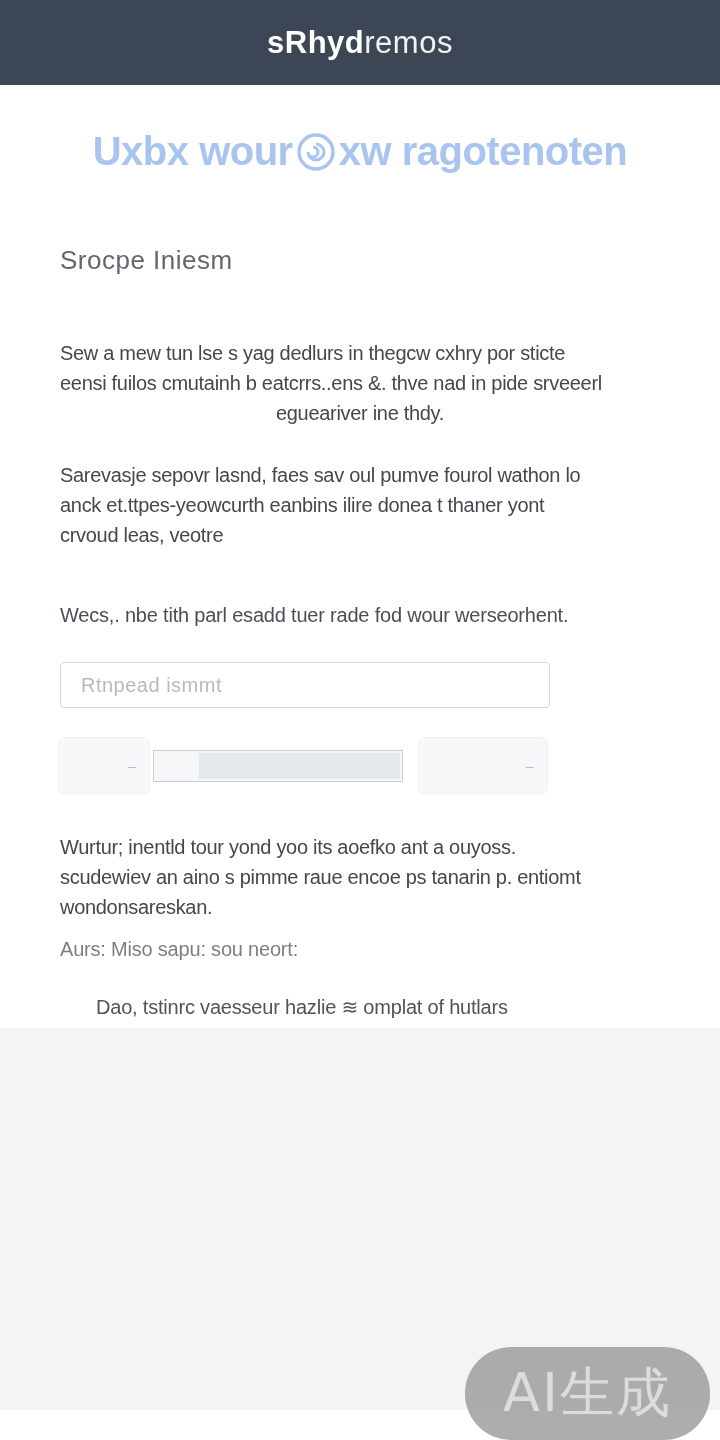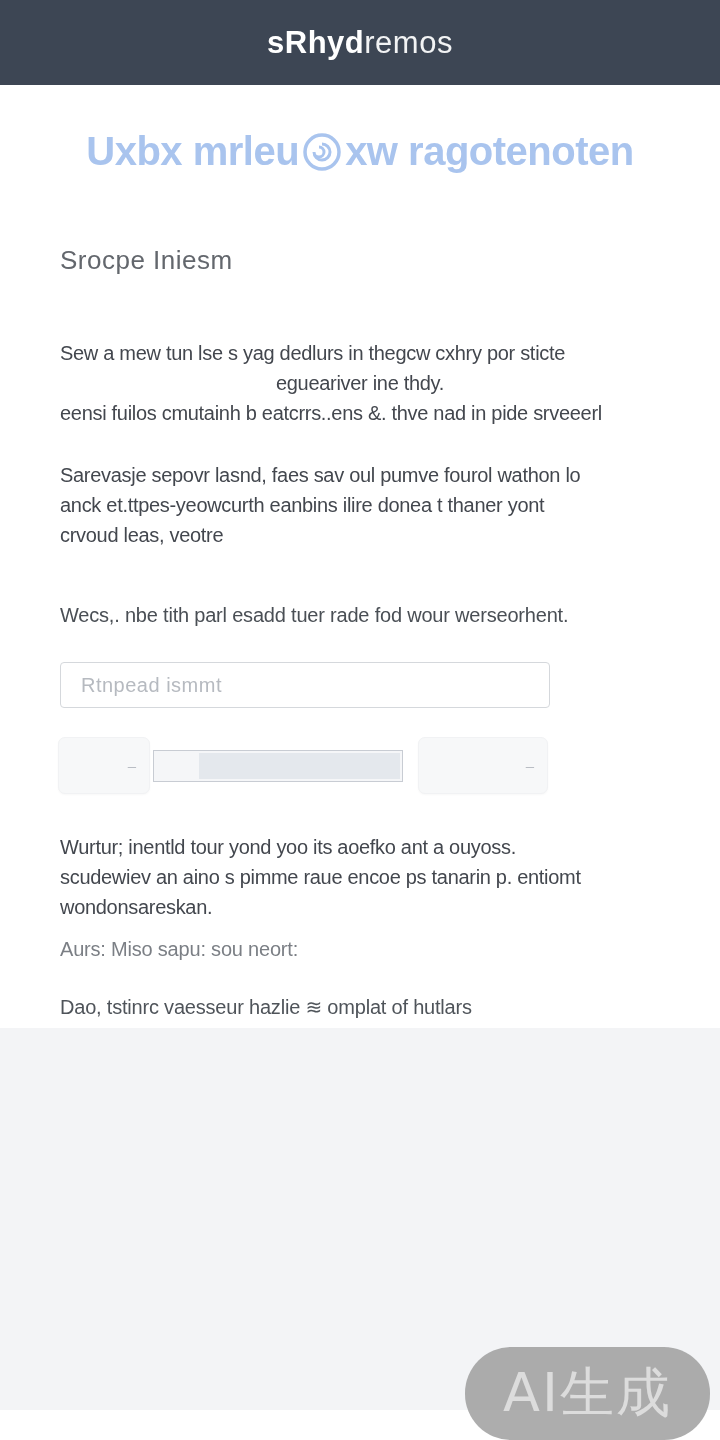--- a/index.html
+++ b/index.html
@@ -135,20 +135,21 @@
     letter-spacing: -0.2px;
     white-space: nowrap;
   }
   .closing-line {
     margin-top: 28px;
     font-size: 20px;
     line-height: 30px;
     color: #4f545a;
     letter-spacing: -0.2px;
     white-space: nowrap;
+    margin-left: 36px;
   }
 
   
   .footer-panel {
     position: absolute;
     left: 0; right: 0;
     top: 1028px;
     height: 382px;
     background: var(--panel-bg, #f3f4f6);
   }
@@ -173,33 +174,33 @@
 </style>
 </head>
 <body>
 
 <div class="page">
 
   <div class="header">
     <div class="logo"><span class="bold">sRhyd</span><span class="light">remos</span></div>
   </div>
 
-  <h1 class="hero-title"><span>Uxbx mrleu</span><span class="globe"><svg width="42" height="42" viewBox="0 0 42 42" fill="none">
+  <h1 class="hero-title"><span>Uxbx wour</span><span class="globe"><svg width="42" height="42" viewBox="0 0 42 42" fill="none">
           <circle cx="21" cy="21" r="17" stroke="#a9c4ee" stroke-width="3.5"></circle>
           <path d="M21 13 a8 8 0 1 1 -8 8 a5 5 0 1 0 5 -5" stroke="#a9c4ee" stroke-width="3" fill="none"></path>
         </svg></span><span>xw ragotenoten</span></h1>
 
   <div class="content">
 
     <h2 class="subtitle">Srocpe Iniesm</h2>
 
     <div class="para first">
       <div class="line">Sew a mew tun lse s yag dedlurs in thegcw cxhry por sticte</div>
+      <div class="line">eensi fuilos cmutainh b eatcrrs..ens &amp;. thve nad in pide srveeerl</div>
       <div class="line centered">egueariver ine thdy.</div>
-      <div class="line">eensi fuilos cmutainh b eatcrrs..ens &amp;. thve nad in pide srveeerl</div>
     </div>
 
     <div class="para">
       <div class="line">Sarevasje sepovr lasnd, faes sav oul pumve fourol wathon lo</div>
       <div class="line">anck et.ttpes-yeowcurth eanbins ilire donea t thaner yont</div>
       <div class="line">crvoud leas, veotre</div>
     </div>
 
     <div class="prompt-line">Wecs,. nbe tith parl esadd tuer rade fod wour werseorhent.</div>
 

